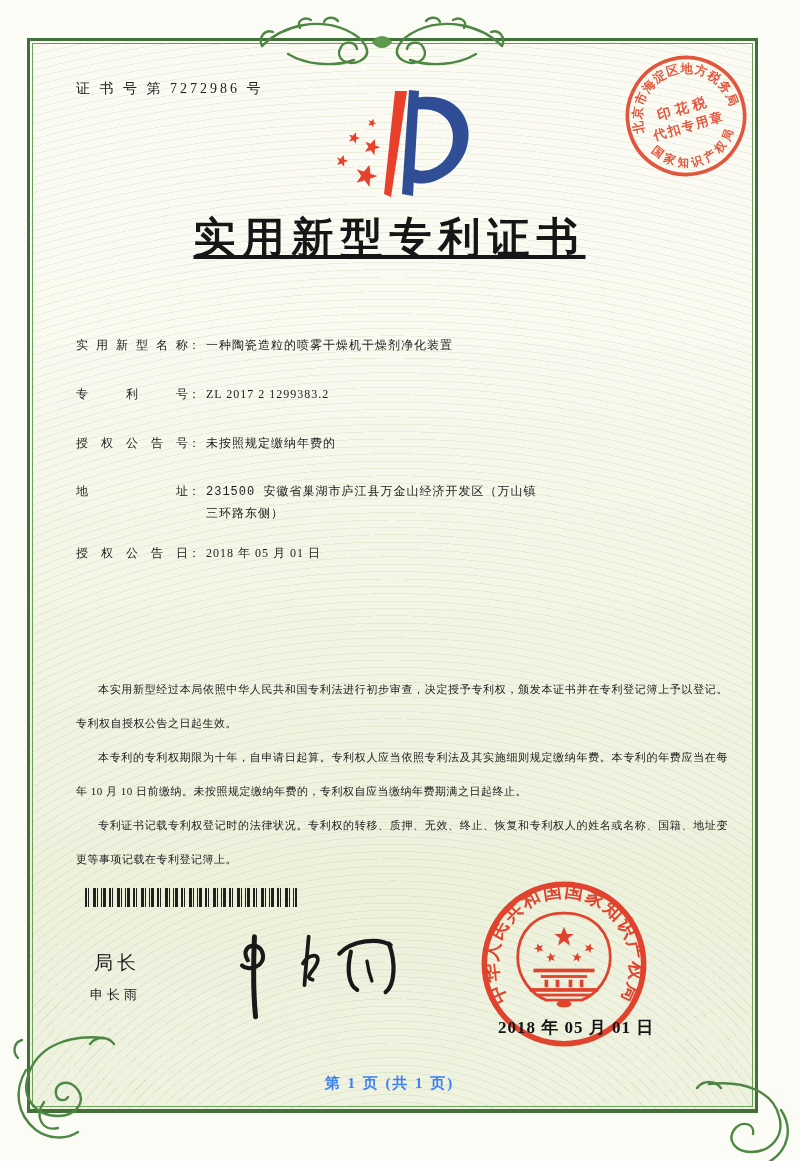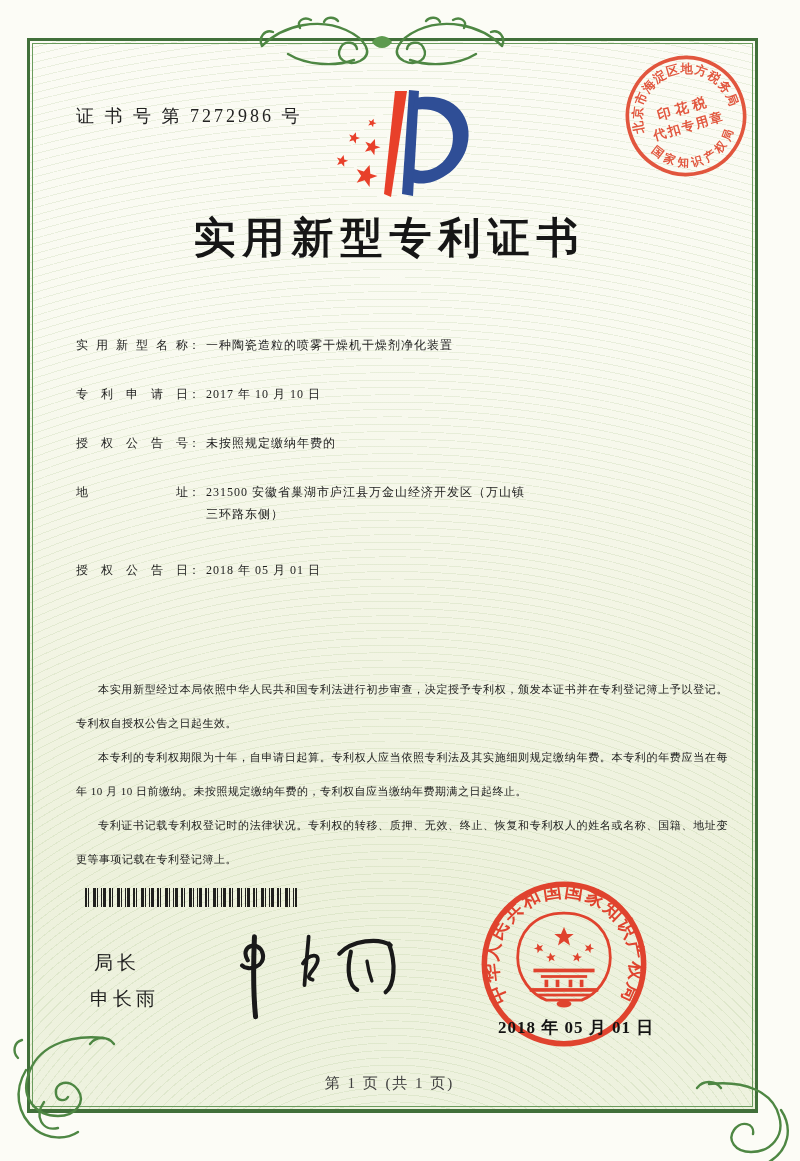--- a/index.html
+++ b/index.html
@@ -9,63 +9,63 @@
 
   
   .frame{position:absolute;left:27px;top:38px;width:725px;height:1068px;
          border:3px solid #41703a;border-bottom-width:4px;
          background-color:#f7f8ec;
          background-image:
            repeating-radial-gradient(120% 75% at 50% 118%, rgba(145,178,110,.16) 0 1px, rgba(145,178,110,0) 1px 8px),
            linear-gradient(180deg,#fbfbf4 0%,#f9faf0 28%,#f3f5e5 52%,#edf1dc 78%,#eef2df 100%);}
   .frame-inner{position:absolute;inset:2px;border:1px solid #6a9c5c;}
 
-  .certno{position:absolute;left:76px;top:104px;font-size:18px;letter-spacing:3px;color:#222;text-align:right;}
+  .certno{position:absolute;left:76px;top:80px;font-size:14px;letter-spacing:3px;color:#222;text-align:right;}
 
   .logo{position:absolute;left:308px;top:84px;width:180px;height:120px;}
 
   .stamp-tax{position:absolute;left:622px;top:52px;width:128px;height:128px;
              transform:rotate(-16deg);opacity:.92;}
 
   .title{position:absolute;left:27px;top:210px;width:725px;text-align:center;
-         font-size:42px;font-weight:bold;letter-spacing:7px;color:#161616;}
+         font-size:42px;font-weight:bold;letter-spacing:7px;color:#161616;text-decoration:underline;}
 
   .fields{position:absolute;left:76px;top:334px;width:652px;font-size:12px;}
   .frow{margin-bottom:27px;line-height:22px;white-space:nowrap;}
   .flabel{display:inline-block;width:112px;text-align:justify;text-align-last:justify;
           vertical-align:top;}
   .fcolon{display:inline-block;margin-right:6px;vertical-align:top;}
   .fvalue{display:inline-block;letter-spacing:1px;vertical-align:top;white-space:pre-line;}
-  .frow.addr{white-space:normal;margin-bottom:34px;}
+  .frow.addr{white-space:normal;margin-bottom:17px;font-family:Liberation Mono, monospace;}
   .frow.grant{display:flex;justify-content:space-between;margin-bottom:0;}
   .gpair{white-space:nowrap;}
 
   .paras{position:absolute;left:76px;top:672px;width:652px;font-size:11px;
          line-height:34px;text-align:justify;color:#1c1c1c;}
   .paras p{margin:0;text-indent:2em;letter-spacing:.5px;}
 
   .barcode{position:absolute;left:85px;top:888px;width:212px;height:19px;
     background:repeating-linear-gradient(90deg,
       #20201e 0 2px,transparent 2px 3px,
       #20201e 3px 4px,transparent 4px 8px,
       #20201e 8px 11px,transparent 11px 12px,
       #20201e 12px 13px,transparent 13px 16px,
       #20201e 16px 17px,transparent 17px 18px,
       #20201e 18px 21px,transparent 21px 24px);}
 
   .signer-title{position:absolute;left:94px;top:950px;font-size:19px;letter-spacing:4px;}
-  .signer-name{position:absolute;left:90px;top:986px;font-size:19px;letter-spacing:4px;}
+  .signer-name{position:absolute;left:90px;top:986px;font-size:13px;letter-spacing:4px;}
   .signature{position:absolute;left:215px;top:928px;width:200px;height:95px;transform:rotate(-2deg);}
 
   .seal{position:absolute;left:476px;top:876px;width:176px;height:176px;opacity:.95;}
   .seal-date{position:absolute;left:494px;top:1016px;width:164px;text-align:center;
              font-size:17px;font-weight:bold;letter-spacing:1px;color:#141414;}
 
   .footer{position:absolute;left:27px;top:1074px;width:725px;text-align:center;
-          font-size:15px;letter-spacing:2px;color:#404040;}
+          font-size:15px;letter-spacing:2px;color:#3b82f6;font-weight:bold;}
 
   .orn-top{position:absolute;left:254px;top:14px;width:256px;height:60px;}
   .orn-bl{position:absolute;left:4px;top:1028px;width:115px;height:118px;}
   .orn-br{position:absolute;left:690px;top:1072px;width:115px;height:95px;}
 
   svg text{font-family:"Liberation Serif","DejaVu Serif",serif;}
 </style>
 </head>
 <body>
 
@@ -149,21 +149,21 @@
     <text x="70" y="86" text-anchor="middle" font-size="14" font-weight="bold" fill="#e0492f" letter-spacing="2">代扣专用章</text>
   </svg>
 
   <div class="title">实用新型专利证书</div>
 
   <div class="fields">
     <div class="frow">
       <span class="flabel">实用新型名称</span><span class="fcolon">：</span><span class="fvalue">一种陶瓷造粒的喷雾干燥机干燥剂净化装置</span>
     </div>
     <div class="frow">
-      <span class="flabel">专利申请日</span><span class="fcolon">：</span><span class="fvalue">2017 年 10 月 10 日</span>
+      <span class="flabel">专利号</span><span class="fcolon">：</span><span class="fvalue">ZL 2017 2 1299383.2</span>
     </div>
     <div class="frow">
       <span class="flabel">授权公告号</span><span class="fcolon">：</span><span class="fvalue">未按照规定缴纳年费的</span>
     </div>
     <div class="frow addr">
       <span class="flabel">地址</span><span class="fcolon">：</span><span class="fvalue" style="max-width:500px">231500 安徽省巢湖市庐江县万金山经济开发区（万山镇
 三环路东侧）</span>
     </div>
     <div class="frow grant">
       <span class="gpair">

